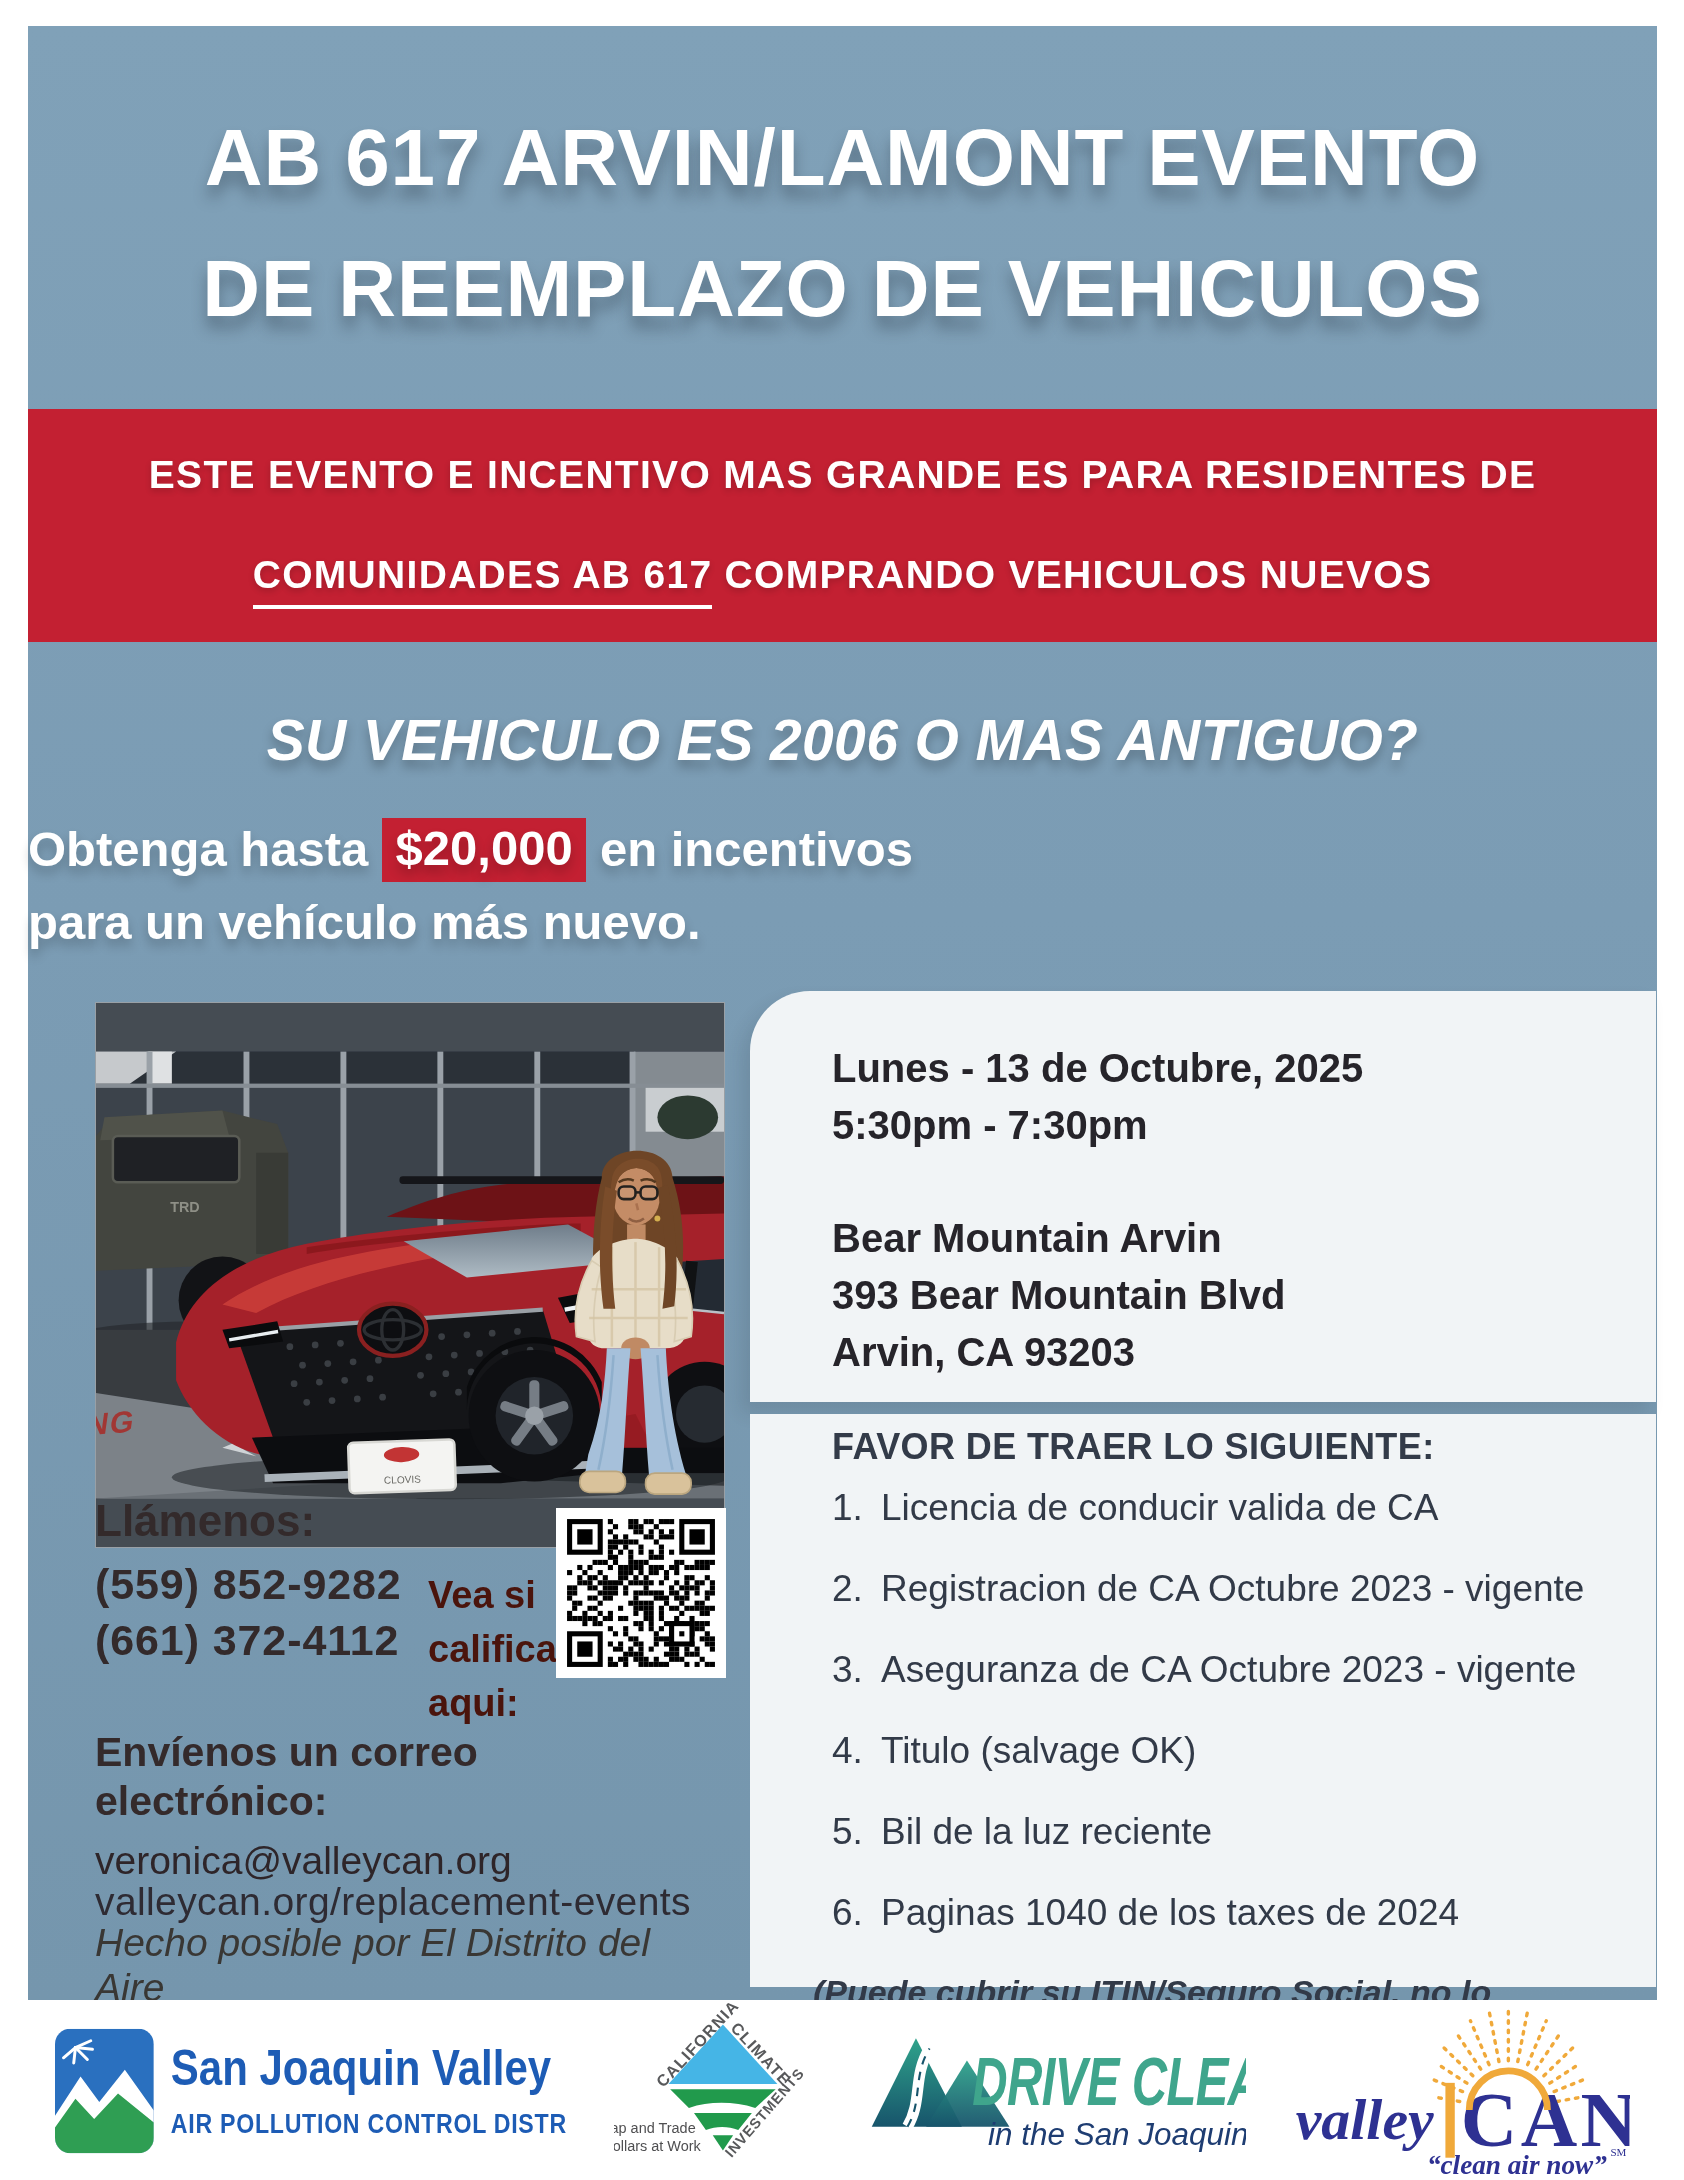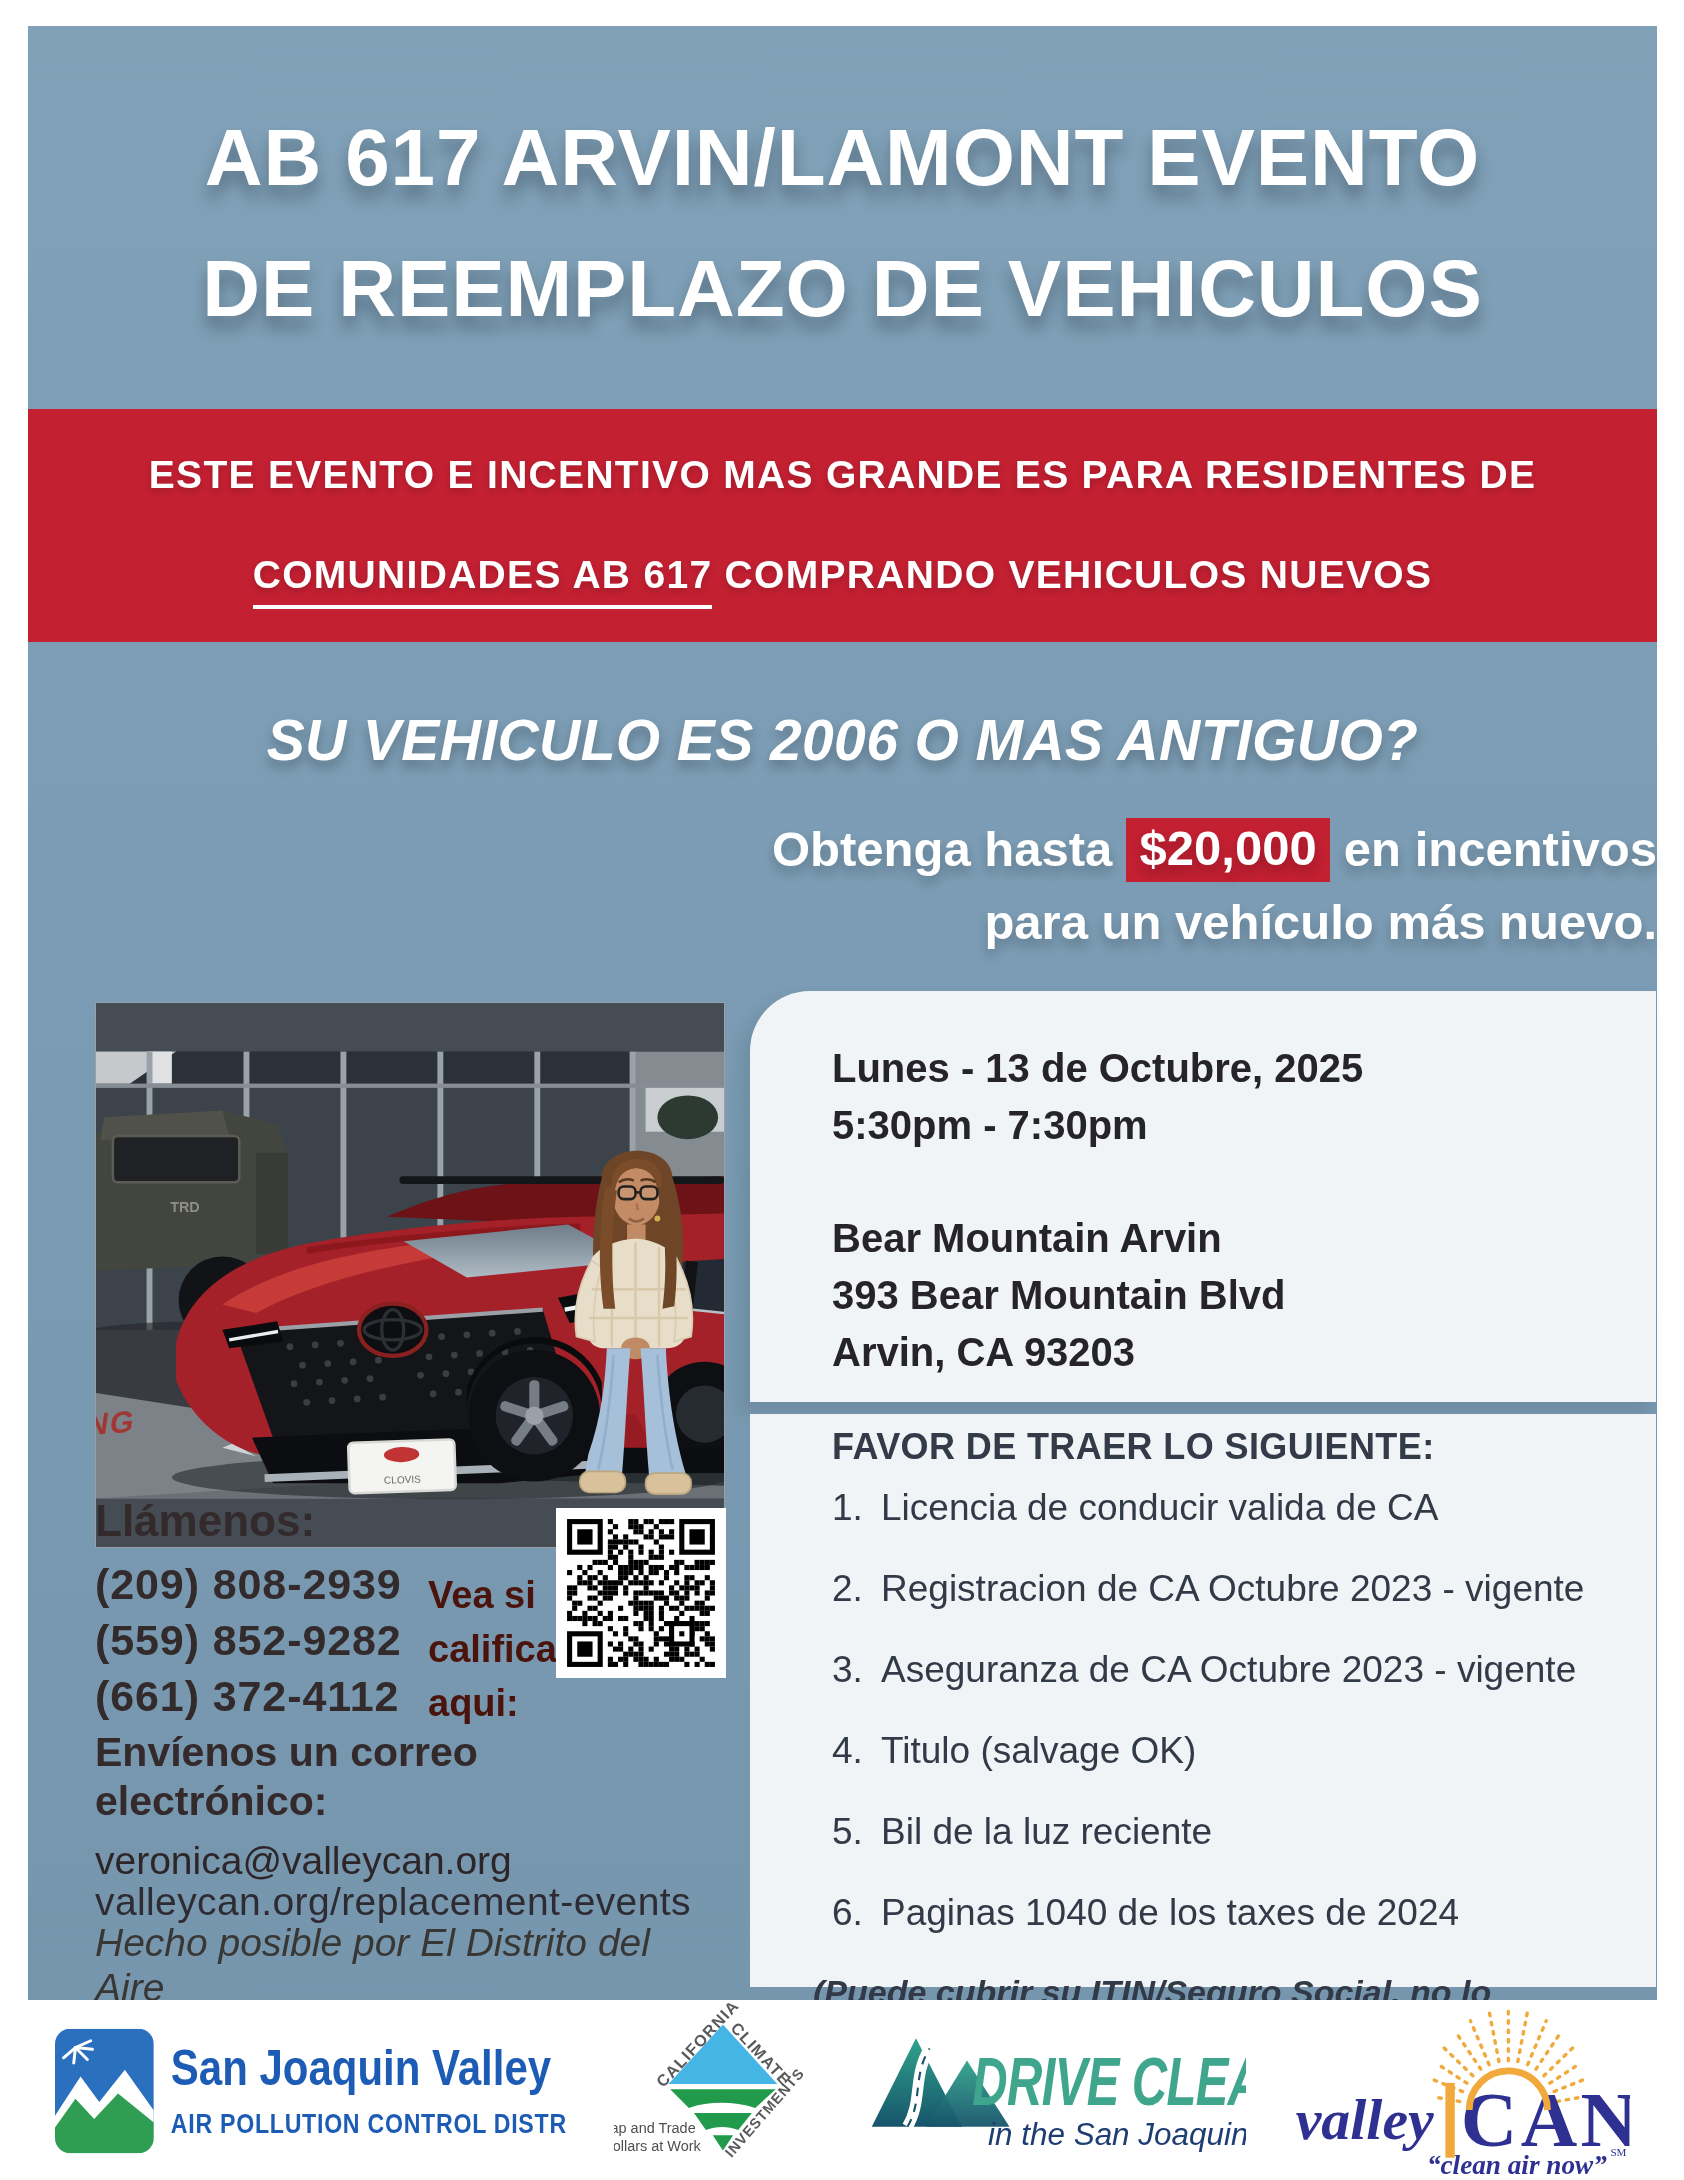--- a/index.html
+++ b/index.html
@@ -30,21 +30,21 @@
   .red-banner .bl1 { margin-bottom:56px; }
   .underlined { border-bottom:4.3px solid #ffffff; padding-bottom:8.5px; }
   .question {
     position:absolute; top:681px; left:0; width:100%;
     text-align:center; color:#ffffff; font-weight:bold; font-style:italic;
     font-size:57px; letter-spacing:0.4px;
     text-shadow:0 6.8px 10.2px rgba(0,0,0,.25);
   }
   .offer {
     position:absolute; top:787px; left:0; width:100%;
-    text-align:right; color:#ffffff; font-weight:bold;
+    text-align:left; color:#ffffff; font-weight:bold;
     font-size:49px; line-height:1.5;
     text-shadow:0 6.8px 10.2px rgba(0,0,0,.22);
   }
   .offer .amount { background:#c32032; padding:3.4px 13.6px 6.8px 13.6px; }
   
   .photo {
     position:absolute; left:67px; top:976px; width:630px; height:546px;
     border:1.7px solid rgba(222,230,235,.55); overflow:hidden; background:#454c53;
   }
   .photo svg { display:block; width:100%; height:100%; }
@@ -323,21 +323,20 @@
         <div class="bring-item">
             <span class="num">6.</span>
             <span>Paginas 1040 de los taxes de 2024</span>
           </div>
       </div>
       <div class="bring-note">(Puede cubrir su ITIN/Seguro Social, no lo ocupamos)</div>
     </div>
 
     <div class="contact-call">
       <div class="lbl">Llámenos:</div>
-      <div class="phone">(209) 808-2939</div>
       <div class="phone">(559) 852-9282</div>
       <div class="phone">(661) 372-4112</div>
     </div>
 
     <div class="qr-label">Vea si califica aqui:</div>
     <div class="qr-card"><svg viewBox="0 0 200 200" width="100%" height="100%" xmlns="http://www.w3.org/2000/svg">
           <rect width="200" height="200" fill="#fff"></rect>
           <rect x="61" y="13" width="6" height="6" fill="#000"></rect>
           <rect x="85" y="13" width="6" height="6" fill="#000"></rect>
           <rect x="91" y="13" width="6" height="6" fill="#000"></rect>

